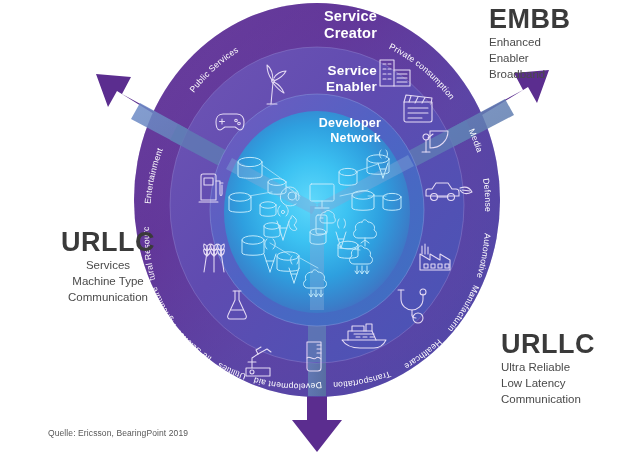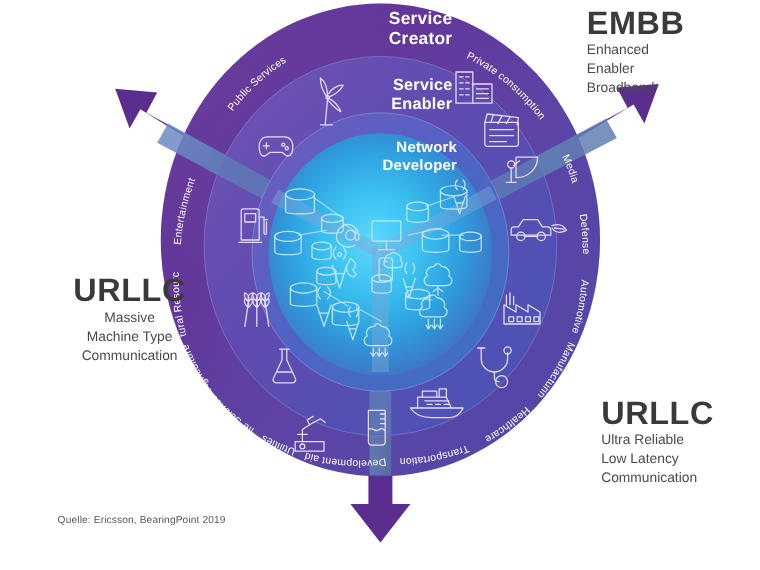--- a/index.html
+++ b/index.html
@@ -458,37 +458,37 @@
 
   <div class="ring-title" id="title-service-creator">
     <div>Service</div>
     <div>Creator</div>
   </div>
   <div class="ring-title" id="title-service-enabler">
     <div>Service</div>
     <div>Enabler</div>
   </div>
   <div class="ring-title" id="title-network-developer">
+    <div>Developer</div>
     <div>Network</div>
-    <div>Developer</div>
   </div>
 
   <div class="corner" id="embb-block">
     <div class="big">EMBB</div>
     <div class="sub">
       <div>Enhanced</div>
       <div>Enabler</div>
       <div>Broadband</div>
     </div>
   </div>
 
   <div class="corner" id="mmtc-block">
     <div class="big">URLLC</div>
     <div class="sub">
-      <div>Massive</div>
+      <div>Services</div>
       <div>Machine Type</div>
       <div>Communication</div>
     </div>
   </div>
 
   <div class="corner" id="urllc-block">
     <div class="big">URLLC</div>
     <div class="sub">
       <div>Ultra Reliable</div>
       <div>Low Latency</div>

